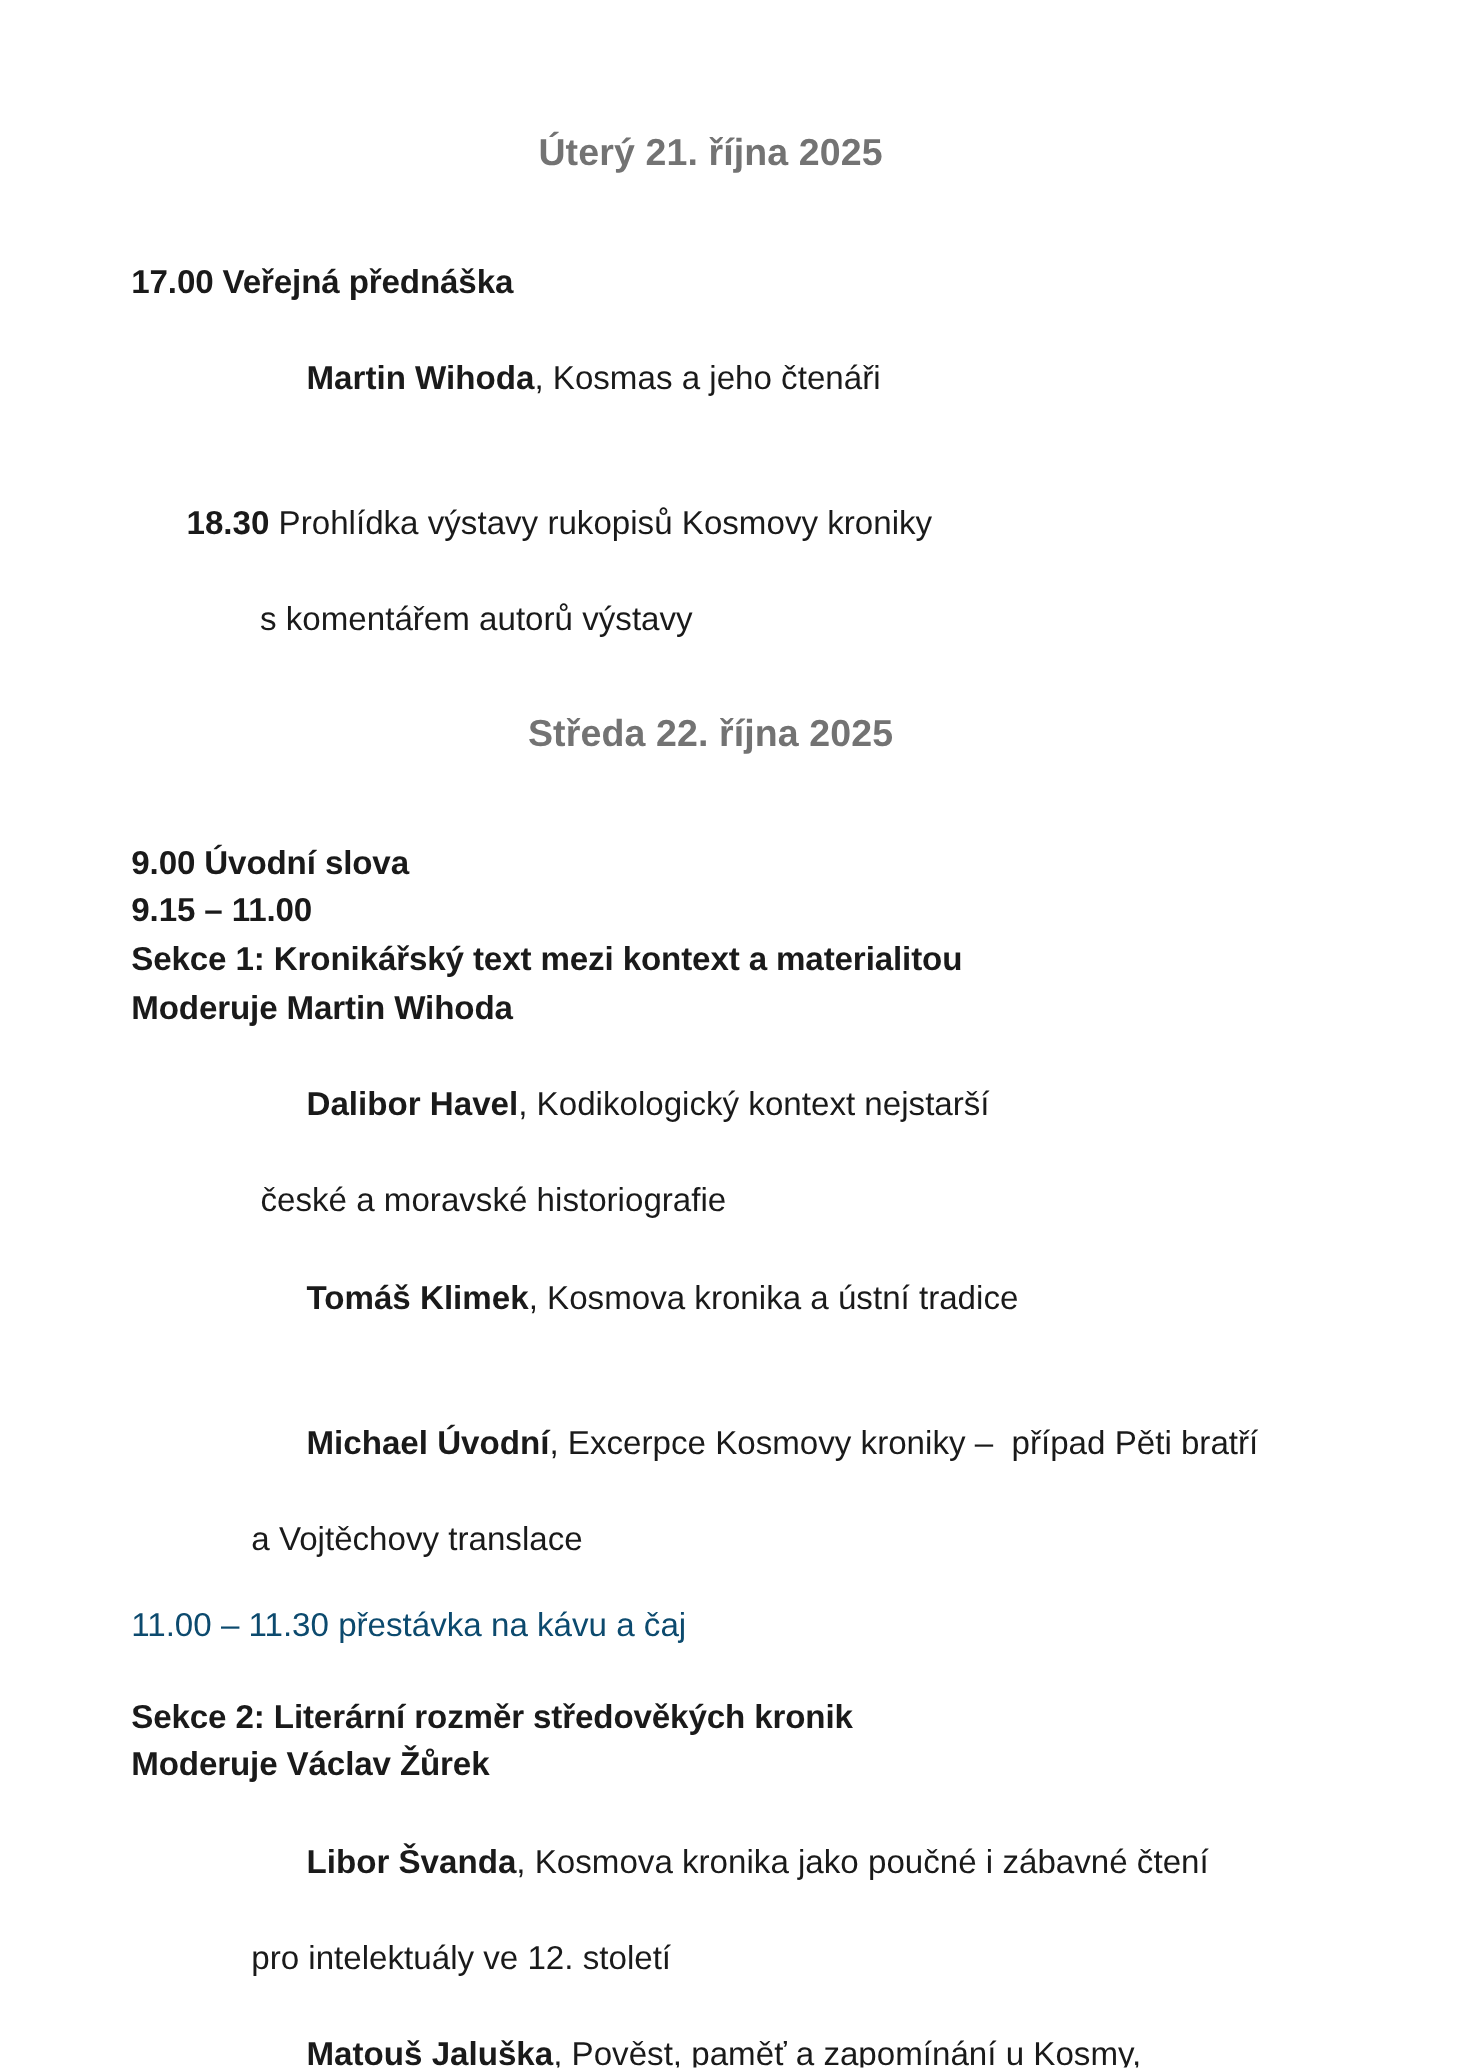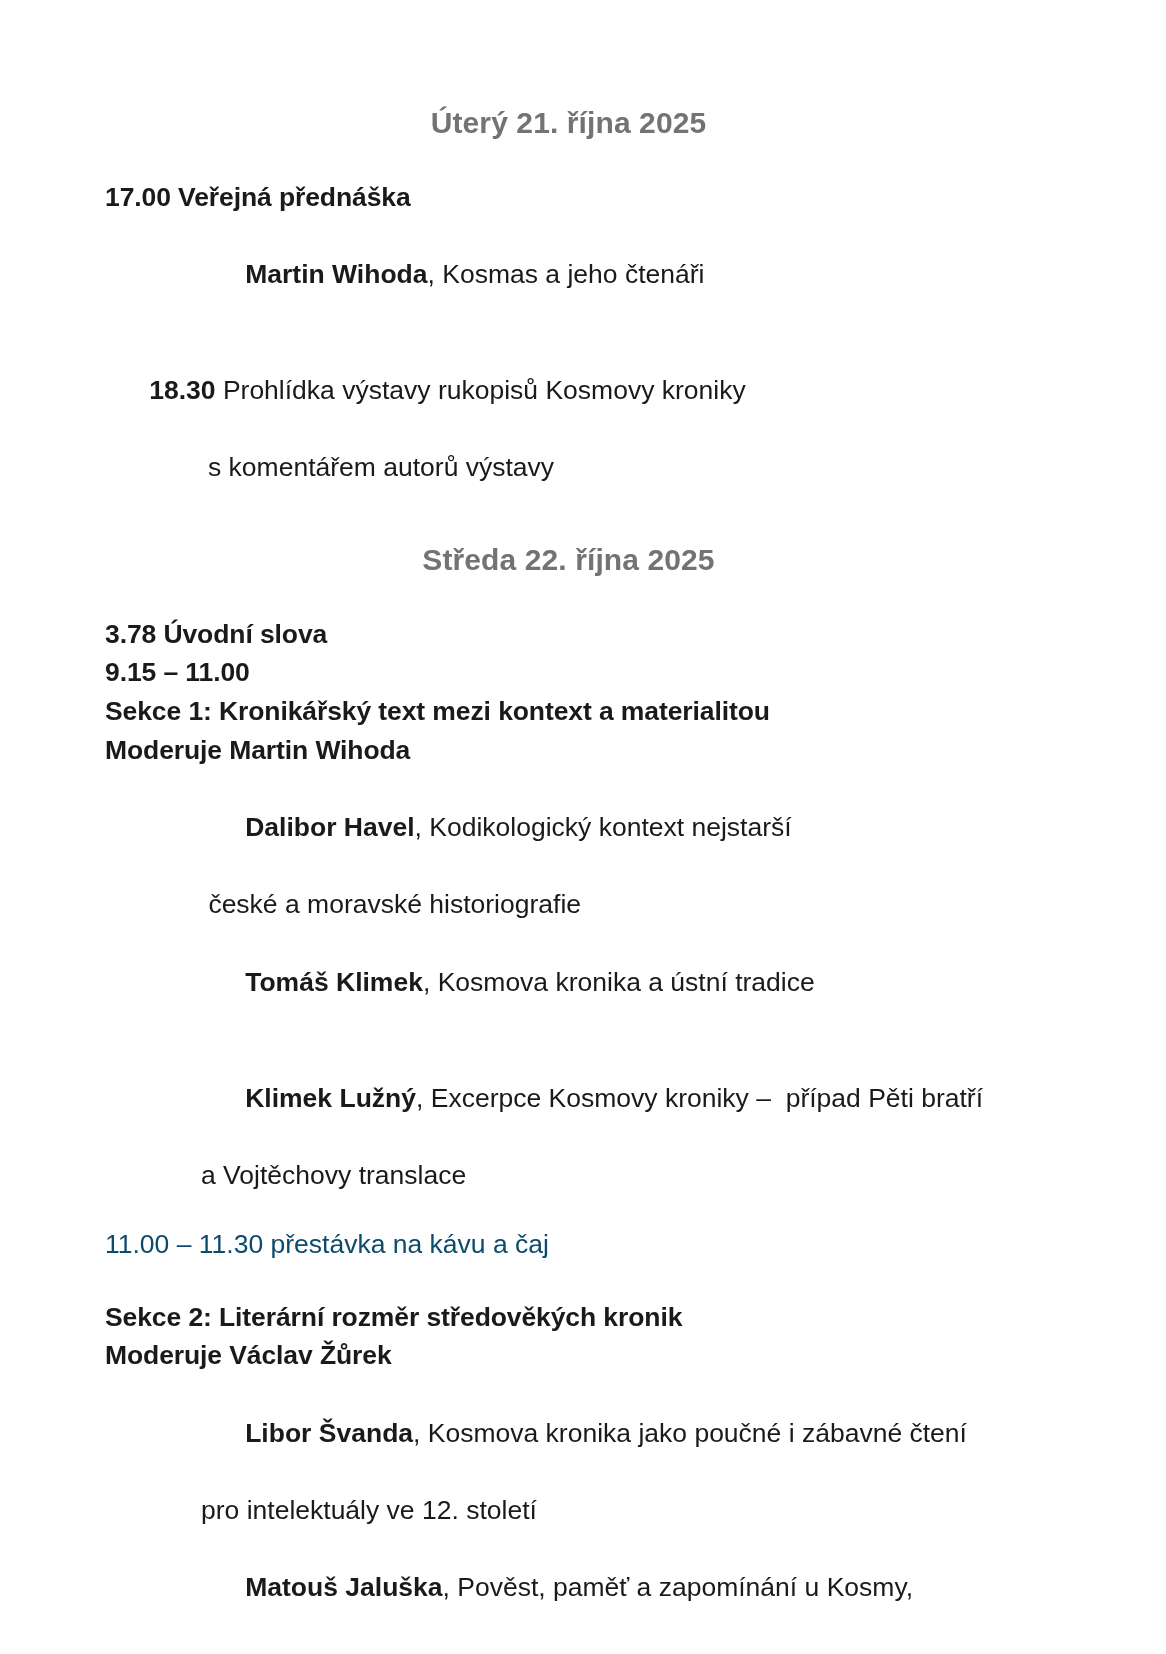--- a/index.html
+++ b/index.html
@@ -33,21 +33,21 @@
     letter-spacing: 0.1px;
     margin: 0;
     color: #737373;
     padding-right: 34px;
   }
 
   .day-heading.first { margin-top: 8px; }
   .day-heading.second { margin-top: 54px; }
 
   .block { margin: 0; }
-  .block.after-heading { margin-top: 36px; }
+  .block.after-heading { margin-top: 64px; }
 
   .line {
     font-size: 26.5px;
     line-height: 1.46;
     margin: 0;
     color: #1a1a1a;
     white-space: pre-wrap;
   }
 
   .line.bold {
@@ -95,40 +95,40 @@
       <span class="name">18.30</span><span> Prohlídka výstavy rukopisů Kosmovy kroniky</span>
     </p>
 
     <p class="line indent-cont">s komentářem autorů výstavy</p>
   </div>
 
   <h1 class="day-heading second">Středa 22. října 2025</h1>
 
   <div class="block after-heading">
 
-    <p class="line bold">3.78 Úvodní slova</p>
+    <p class="line bold">9.00 Úvodní slova</p>
 
     <p class="line bold">9.15 – 11.00</p>
 
     <p class="line bold">Sekce 1: Kronikářský text mezi kontext a materialitou</p>
 
     <p class="line bold">Moderuje Martin Wihoda</p>
 
     <p class="line indent">
       <span class="name">Dalibor Havel</span><span>, </span><span>Kodikologický kontext nejstarší</span>
     </p>
 
     <p class="line indent"> české a moravské historiografie</p>
 
     <p class="line indent">
       <span class="name">Tomáš Klimek</span><span>, </span><span>Kosmova kronika a ústní tradice</span>
     </p>
 
     <p class="line indent">
-      <span class="name">Klimek Lužný</span><span>, </span><span>Excerpce Kosmovy kroniky –  případ Pěti bratří</span>
+      <span class="name">Michael Úvodní</span><span>, </span><span>Excerpce Kosmovy kroniky –  případ Pěti bratří</span>
     </p>
 
     <p class="line indent">a Vojtěchovy translace</p>
 
     <div class="gap-md"></div>
 
     <p class="break-line">11.00 – 11.30 přestávka na kávu a čaj</p>
 
     <div class="gap-lg"></div>
 

